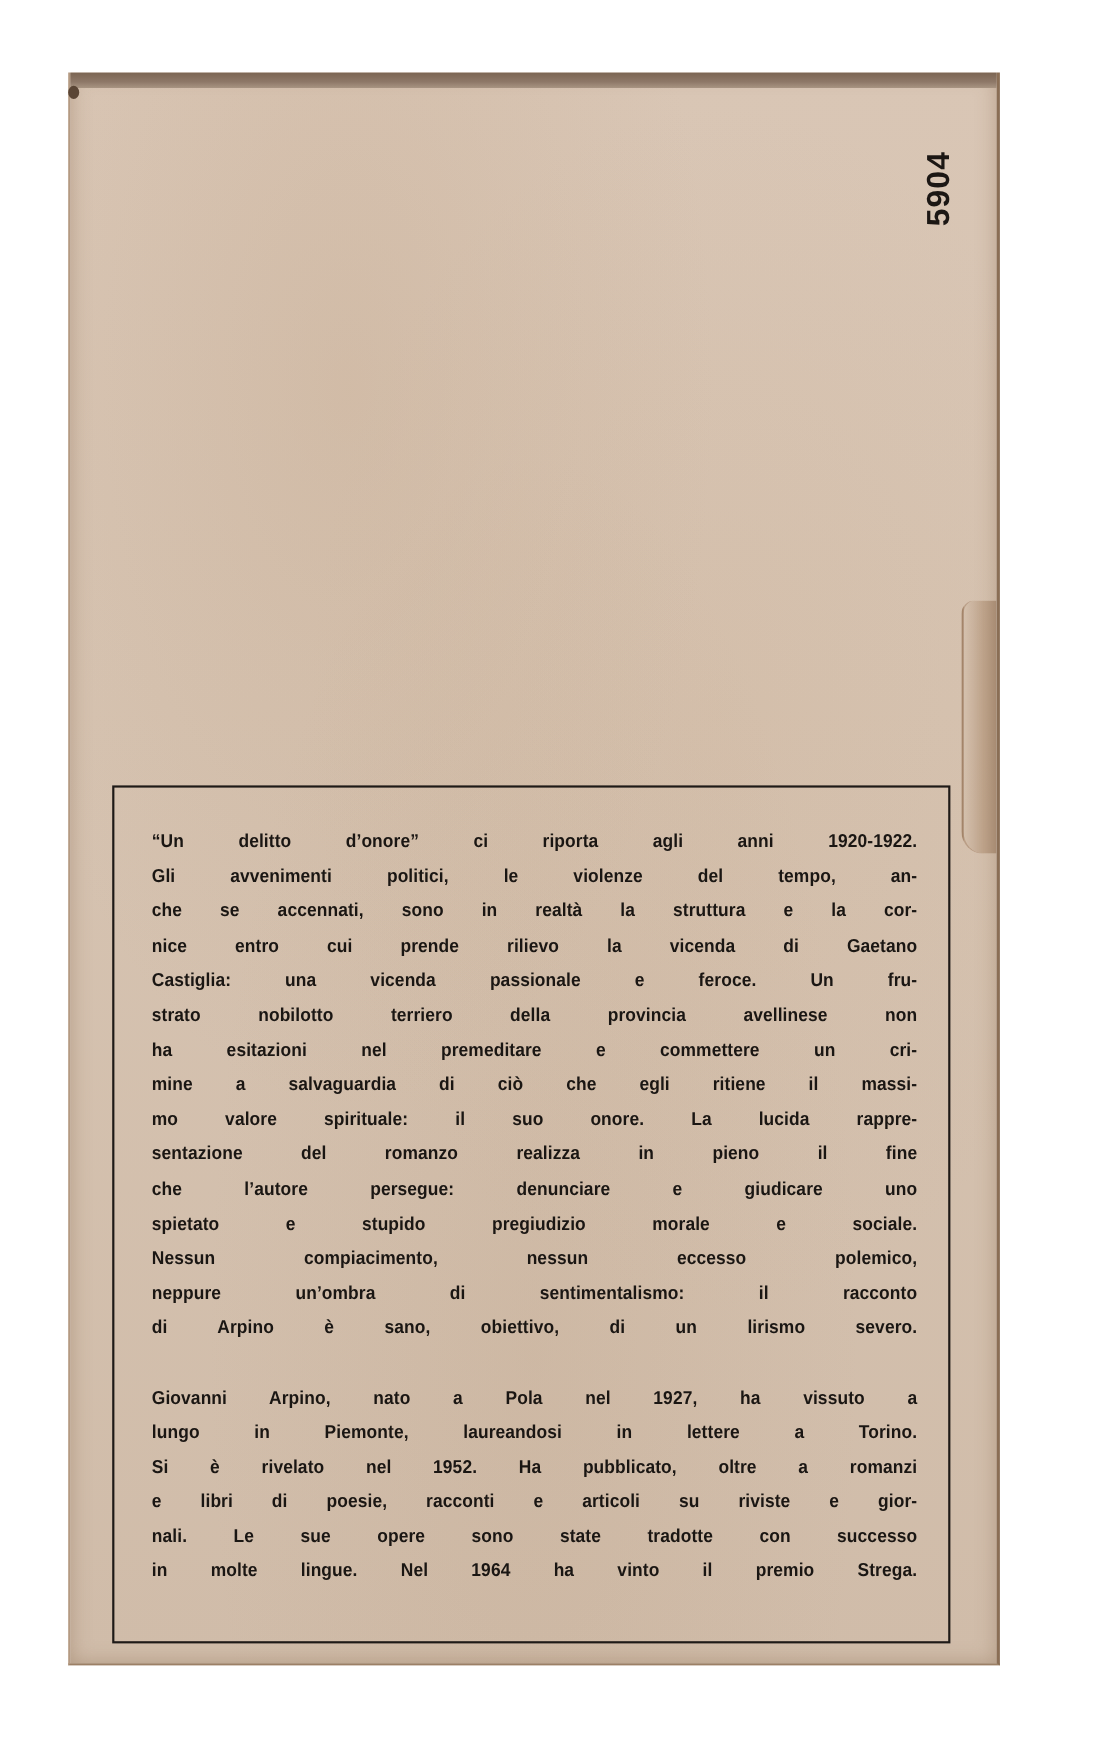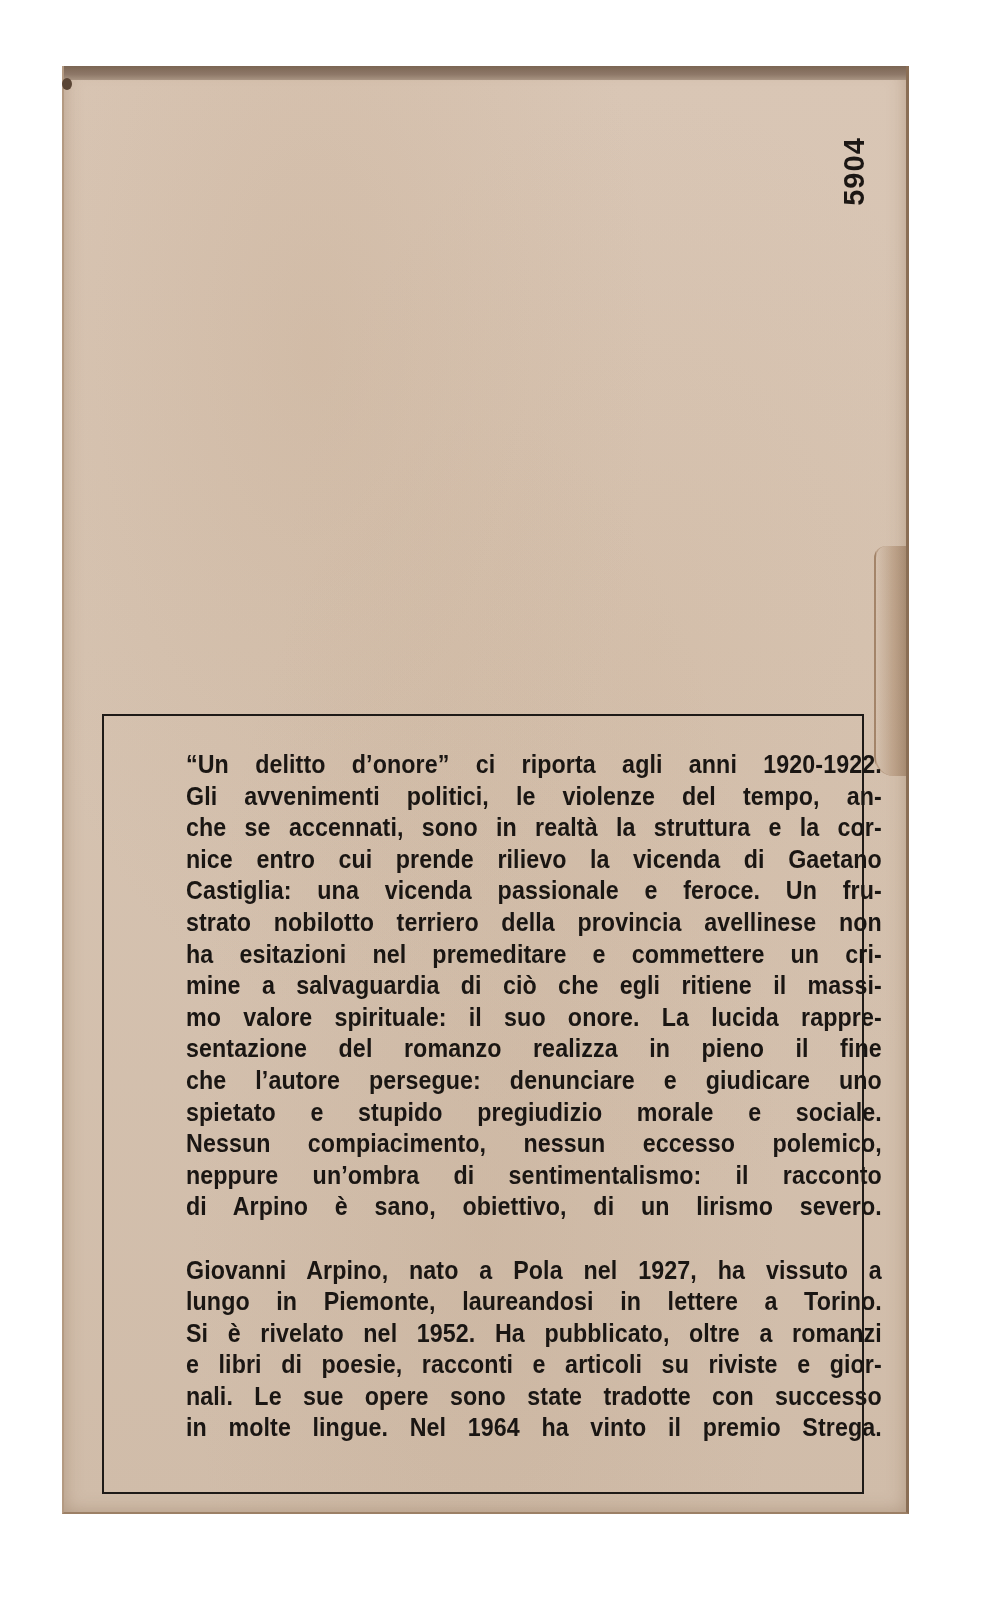--- a/index.html
+++ b/index.html
@@ -61,25 +61,24 @@
     left: 38px; top: 648px;
     width: 762px; height: 780px;
     border: 2px solid #1e1a17;
     box-sizing: border-box;
   }
   .blurb-text {
     position: absolute;
     left: 34px; top: 33px;
     width: 696px;
     color: #1a1613;
-    font-size: 25px;
+    font-size: 17px;
     line-height: 31.6px;
     font-weight: bold;
     letter-spacing: 0.1px;
-    margin-left: 48px;
   }
   .blurb-text .line {
     display: block;
     text-align: justify;
     text-align-last: justify;
     white-space: nowrap;
     height: 31.6px;
     transform: scaleX(0.93);
     transform-origin: left center;
     width: 107.5%;

